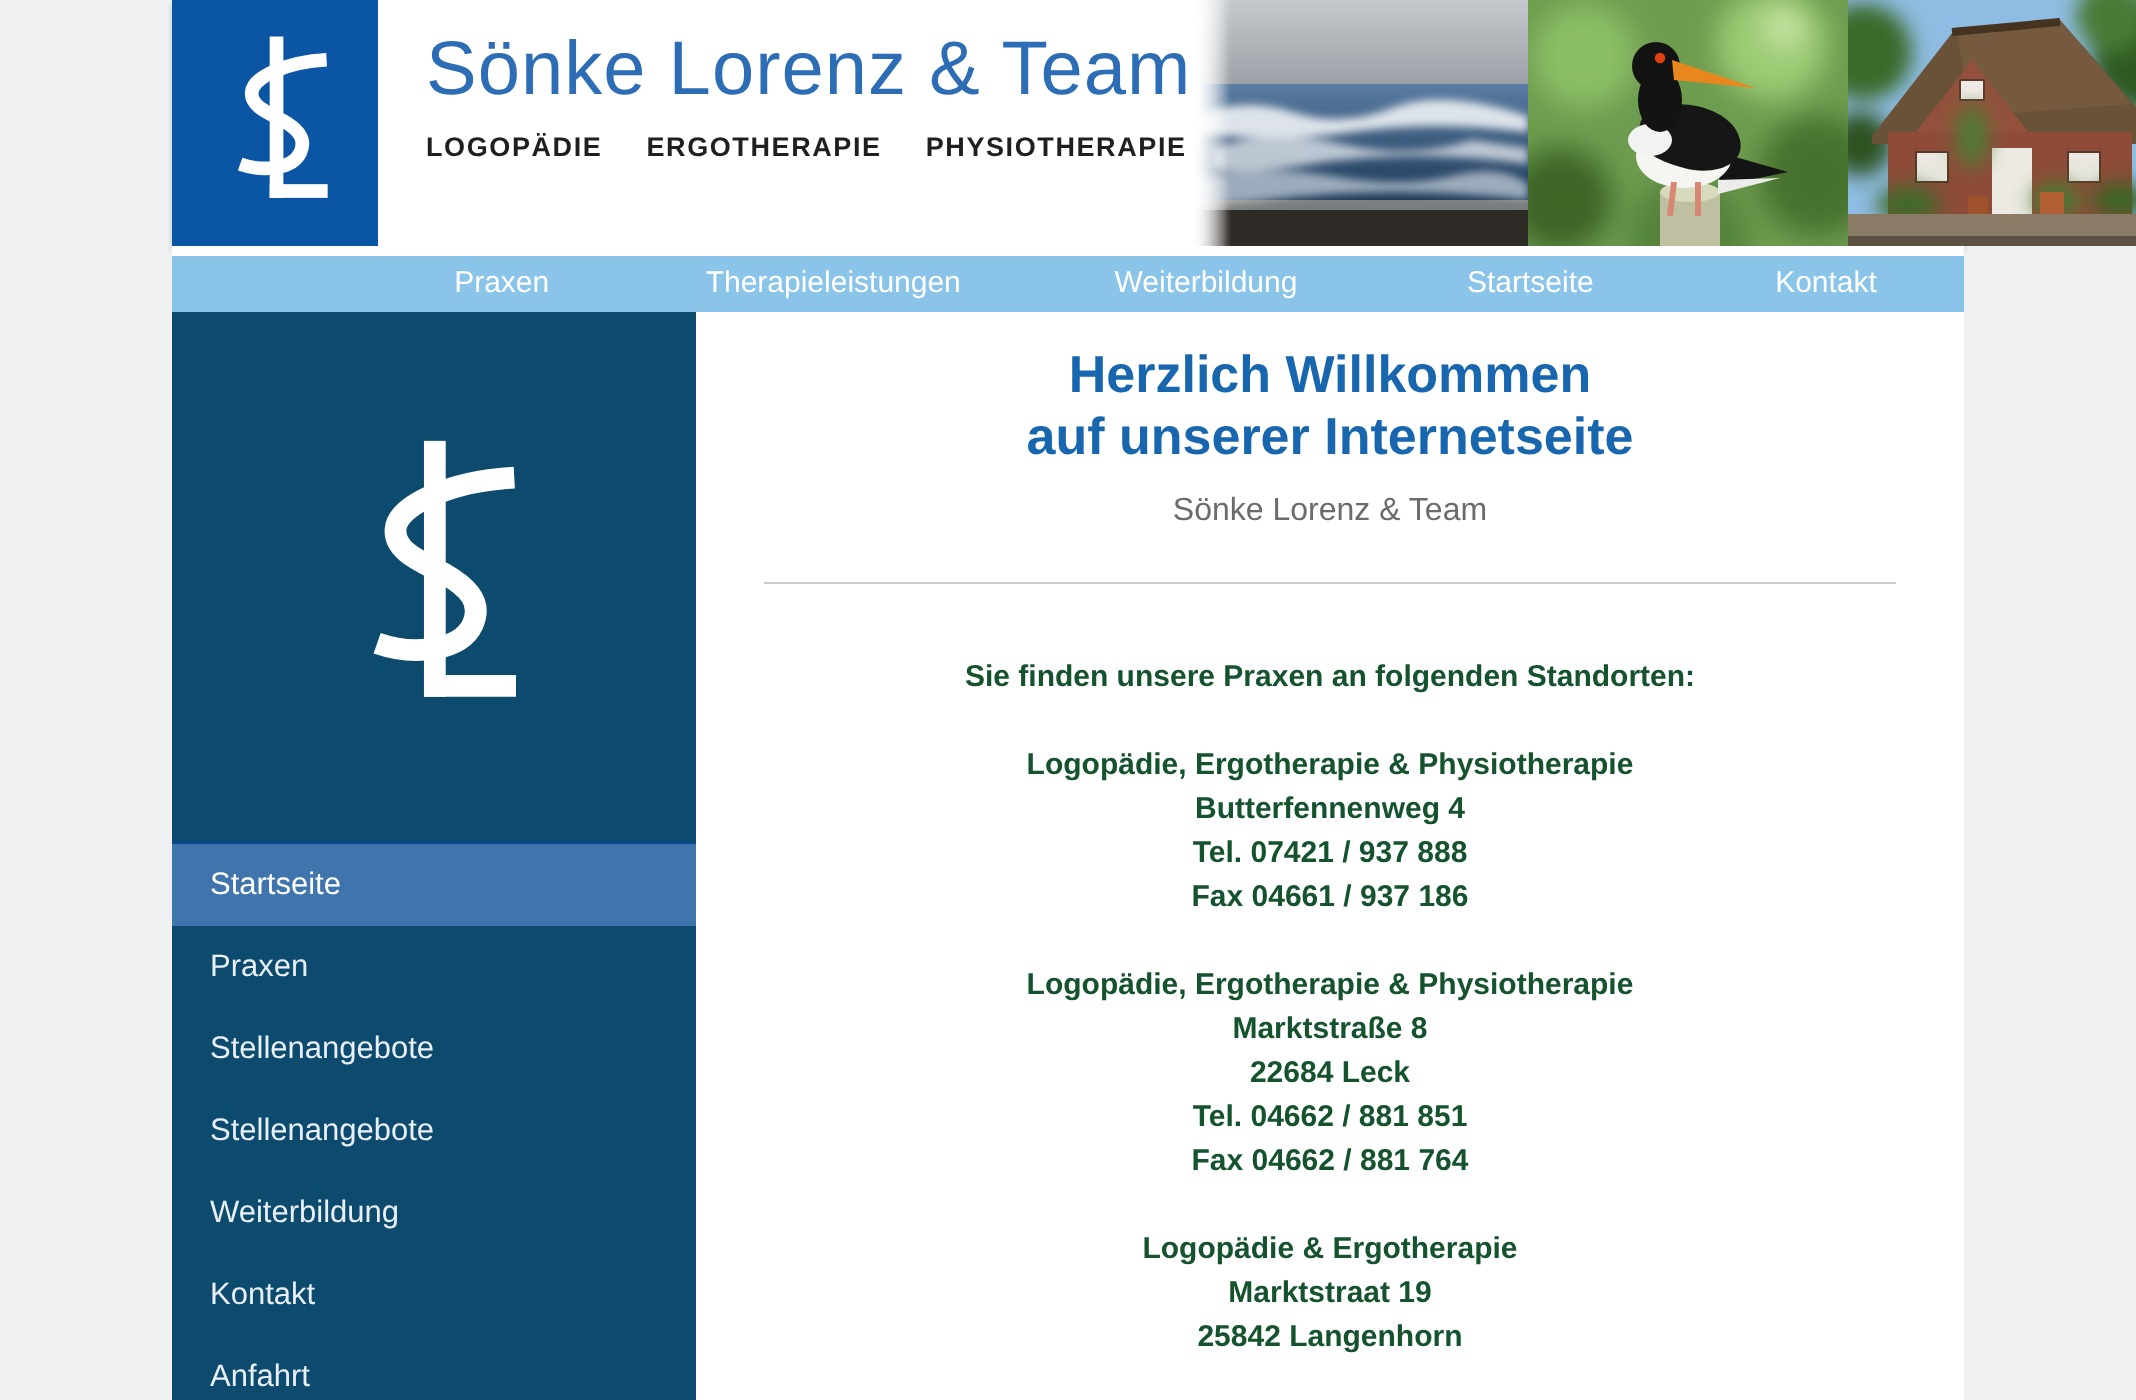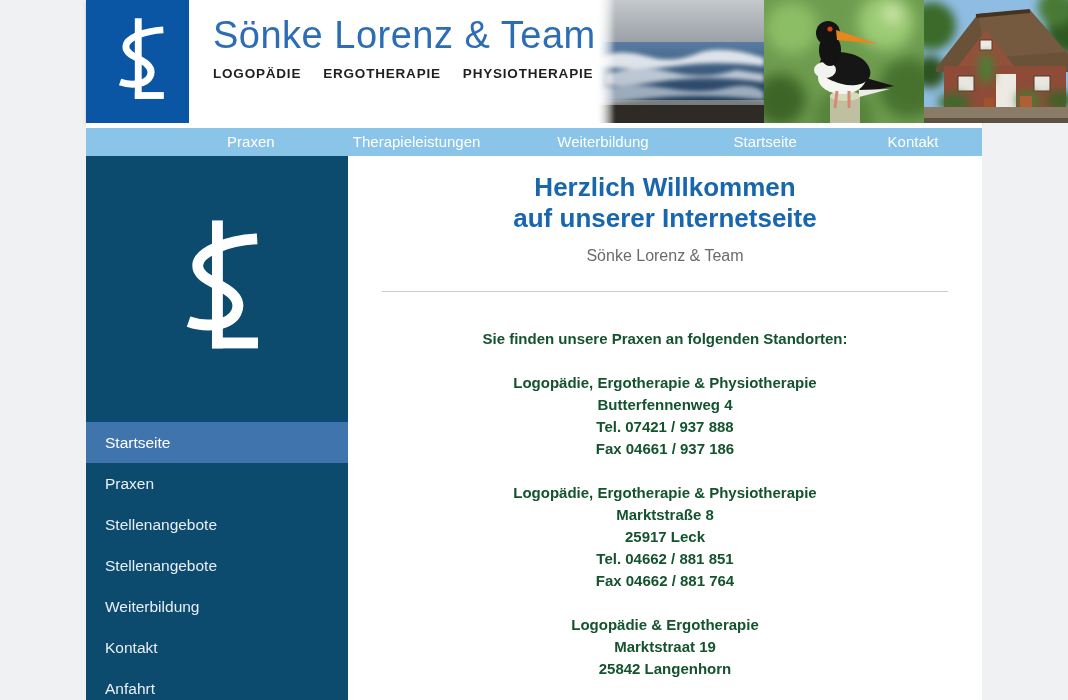--- a/index.html
+++ b/index.html
@@ -279,21 +279,21 @@
       <div class="location-block">
         <div class="loc-line">Logopädie, Ergotherapie &amp; Physiotherapie</div>
         <div class="loc-line">Butterfennenweg 4</div>
         <div class="loc-line">Tel. 07421 / 937 888</div>
         <div class="loc-line">Fax 04661 / 937 186</div>
       </div>
 
       <div class="location-block">
         <div class="loc-line">Logopädie, Ergotherapie &amp; Physiotherapie</div>
         <div class="loc-line">Marktstraße 8</div>
-        <div class="loc-line">25917 Leck</div>
+        <div class="loc-line">22684 Leck</div>
         <div class="loc-line">Tel. 04662 / 881 851</div>
         <div class="loc-line">Fax 04662 / 881 764</div>
       </div>
 
       <div class="location-block">
         <div class="loc-line">Logopädie &amp; Ergotherapie</div>
         <div class="loc-line">Marktstraat 19</div>
         <div class="loc-line">25842 Langenhorn</div>
       </div>
     </main>

